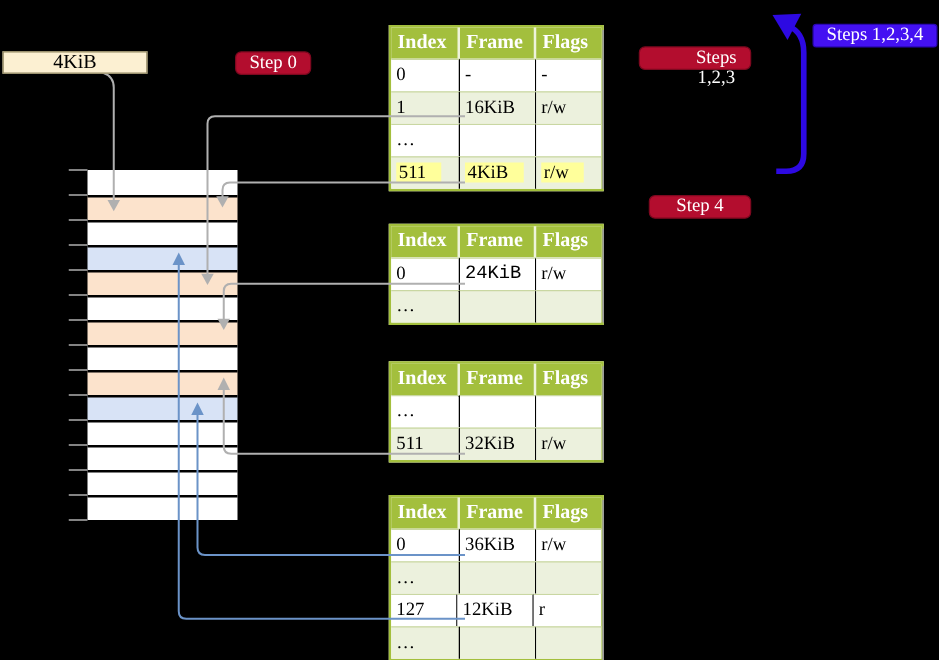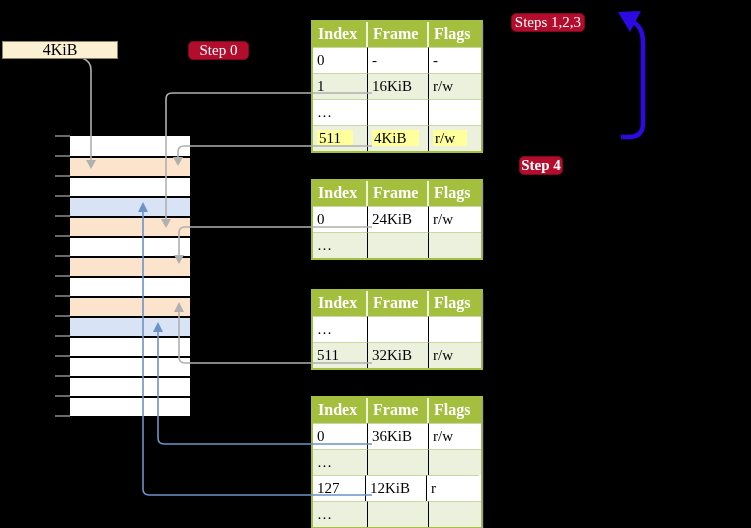--- a/index.html
+++ b/index.html
@@ -39,24 +39,25 @@
 </style>
 </head>
 <body>
 
 <div class="canvas">
 
   <div class="wheatbox lbl" id="lbl-4kib">4KiB</div>
 
   <div class="badge lbl" id="lbl-step0" style="left:188px;top:41px;width:61px;text-align:center;">Step 0</div>
 
-  <div class="badge lbl" id="lbl-steps123" style="left:511px;top:13px;width:74px;">Steps 1,2,3</div>
-
-
-  <div class="badge lbl" id="lbl-step4" style="left:519px;top:156px;width:44px;font-weight:bold;">Step 4</div>
+  <div class="badge lbl" id="lbl-steps123" style="left:511px;top:37px;width:90px;padding-left:34px;">Steps 1,2,3</div>
+
+  <div class="badge blue lbl" id="lbl-steps1234" style="left:650px;top:19px;width:100px;">Steps 1,2,3,4</div>
+
+  <div class="badge lbl" id="lbl-step4" style="left:519px;top:156px;width:82px;">Step 4</div>
 
   <div class="memcol" id="memcol">
       <div class="memrow" style="background: rgb(255, 255, 255);"></div>
       <div class="memrow" style="background: rgb(252, 227, 204);"></div>
       <div class="memrow" style="background: rgb(255, 255, 255);"></div>
       <div class="memrow" style="background: rgb(216, 227, 246);"></div>
       <div class="memrow" style="background: rgb(252, 227, 204);"></div>
       <div class="memrow" style="background: rgb(255, 255, 255);"></div>
       <div class="memrow" style="background: rgb(252, 227, 204);"></div>
       <div class="memrow" style="background: rgb(255, 255, 255);"></div>
@@ -97,21 +98,21 @@
         </div>
       </div>
       <div class="ptable" style="left: 311px; top: 179px;">
         <div class="hdr">
           <div class="hcell" style="width: 55px;">Index</div>
           <div class="hcell" style="width: 61px;">Frame</div>
           <div class="hcell" style="width: 52px;">Flags</div>
         </div>
         <div class="brow shade-white">
           <div class="bcell" style="width: 55px;">0</div>
-          <div class="bcell" style="width: 61px;">24KiB</div>
+          <div class="bcell" style="width: 61px; font-family: Liberation Mono, monospace;">24KiB</div>
           <div class="bcell" style="width: 52px;">r/w</div>
         </div>
         <div class="brow shade-green">
           <div class="bcell" style="width: 55px;">…</div>
           <div class="bcell" style="width: 61px;"></div>
           <div class="bcell" style="width: 52px;"></div>
         </div>
       </div>
       <div class="ptable" style="left: 311px; top: 289px;">
         <div class="hdr">

